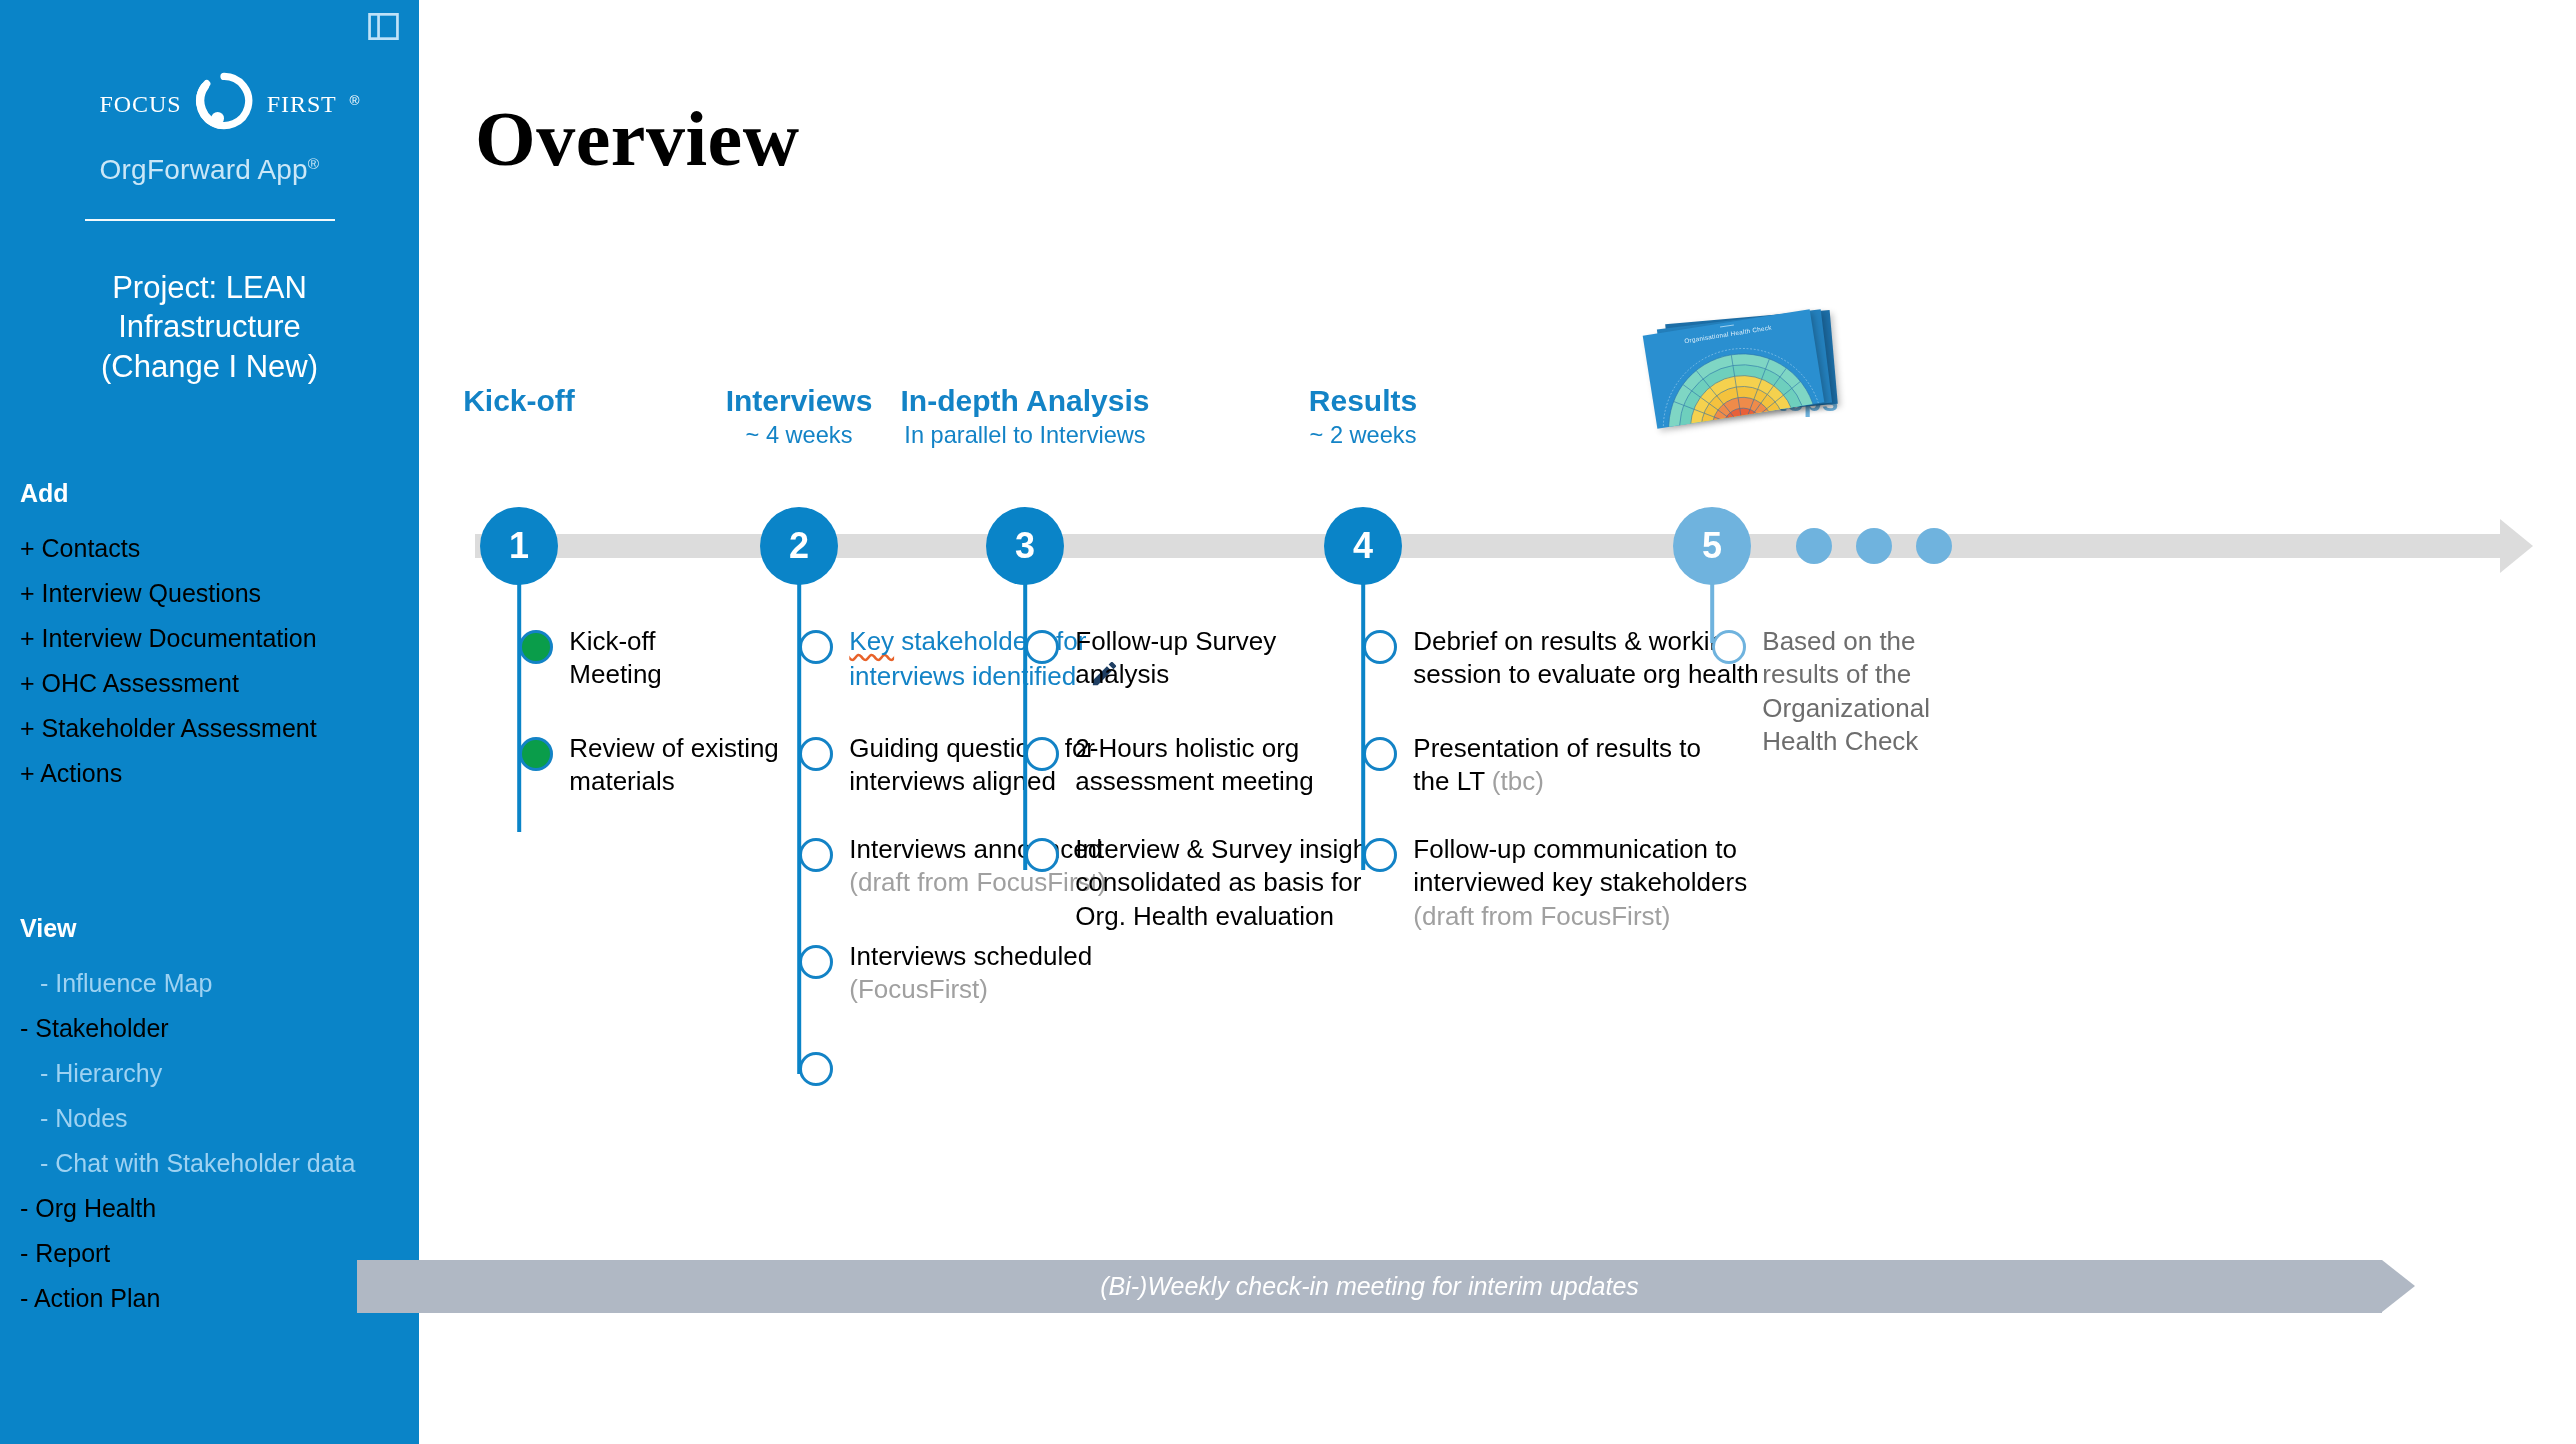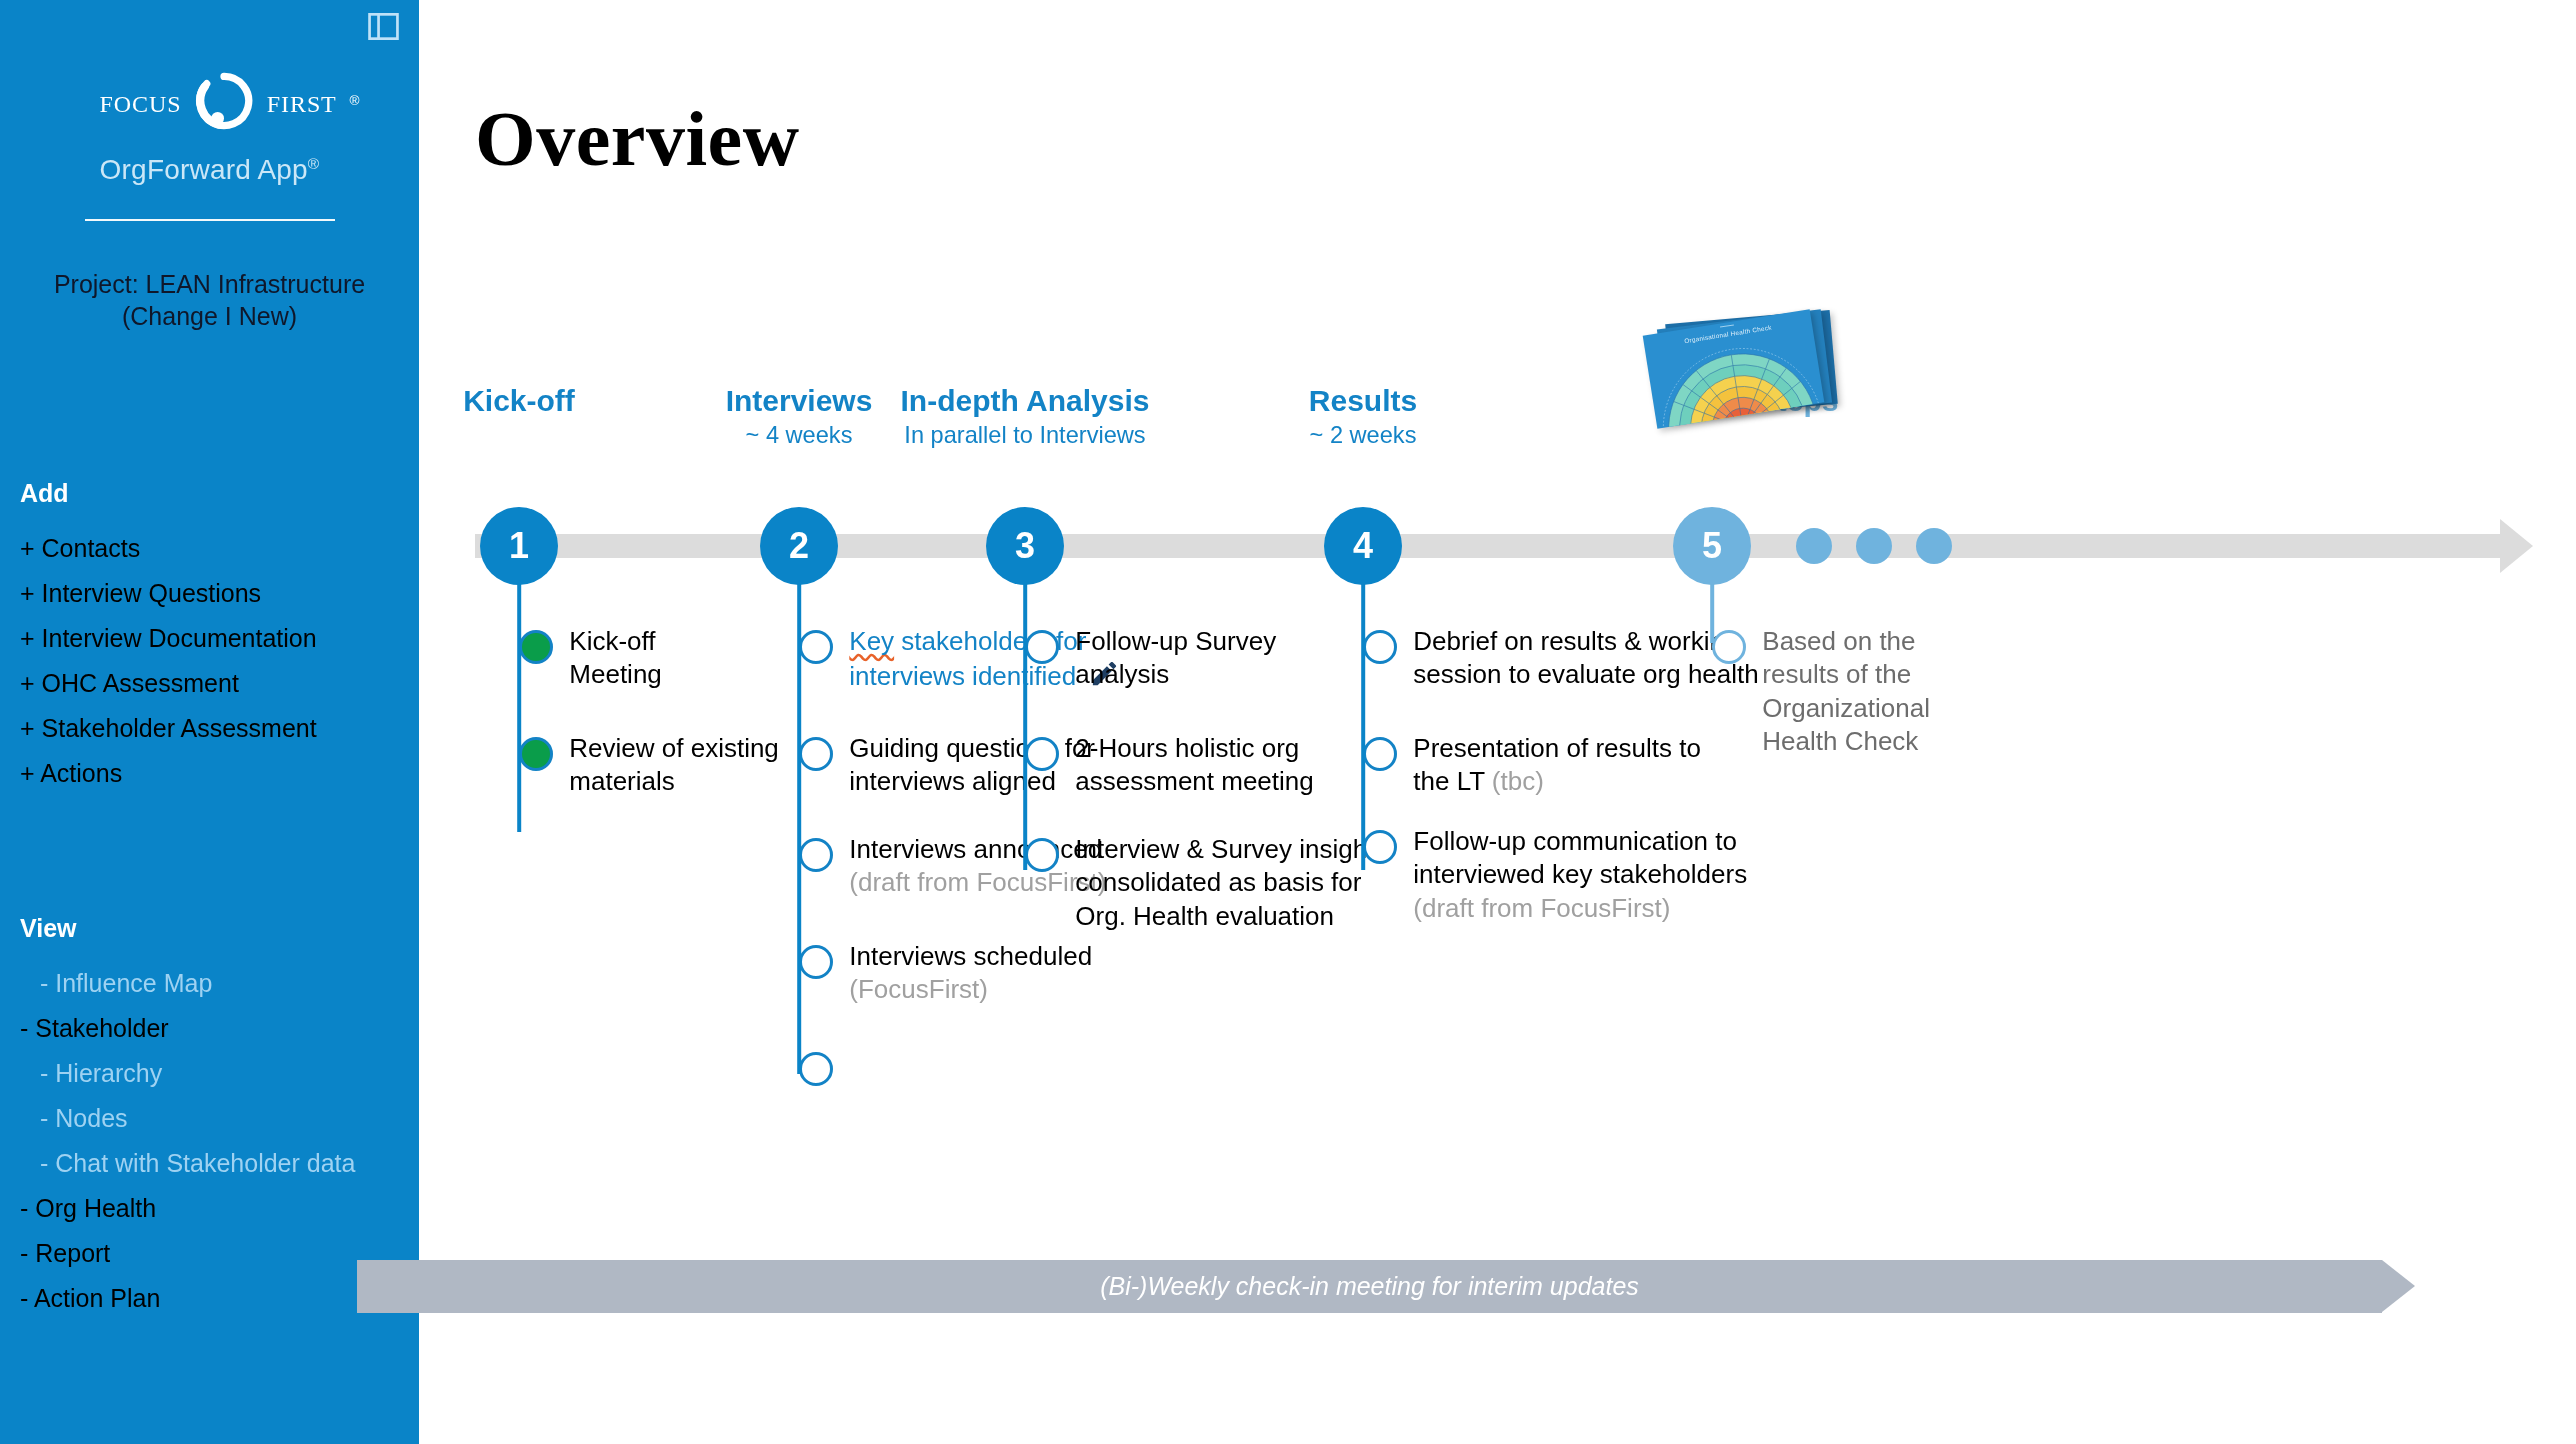--- a/index.html
+++ b/index.html
@@ -85,23 +85,23 @@
   .brand-rule {
     margin: 33px auto 0 auto;
     width: 250px;
     height: 1.8px;
     background: #ffffff;
     opacity: .95;
   }
 
   .project-label {
     margin-top: 47px;
-    font-size: 25px;
+    font-size: 31px;
     line-height: 1.28;
-    color: #0f172a;
+    color: #ffffff;
     padding: 0 25px;
   }
 
   .menu {
     position: absolute;
     left: 20px;
     width: 390px;
   }
   #menu-add   { top: 479px; }
   #menu-view  { top: 914px; }
@@ -508,21 +508,21 @@
     <div class="step-circle" style="left:944px; top:507px;">4</div>
     <div class="tasks" style="left:944px; top:625px;">
       <div class="task" style="top:0px;">
         <span class="bullet"></span>
         <span class="task-text">Debrief on results &amp; working<br>session to evaluate org health</span>
       </div>
       <div class="task" style="top:107px;">
         <span class="bullet"></span>
         <span class="task-text">Presentation of results to<br>the LT <span class="sub">(tbc)</span></span>
       </div>
-      <div class="task" style="top:200px;">
+      <div class="task" style="top:208px;">
         <span class="bullet"></span>
         <span class="task-text">Follow-up communication to<br>interviewed key stakeholders<br><span class="sub">(draft from FocusFirst)</span></span>
       </div>
     </div>
 
     <div class="phase-head" style="left:1342px;">
       <div class="phase-name muted">Next Steps</div>
     </div>
     <div class="stem light" style="left:1293px; top:580px; height:63px;"></div>
     <div class="step-circle light" style="left:1293px; top:507px;">5</div>

